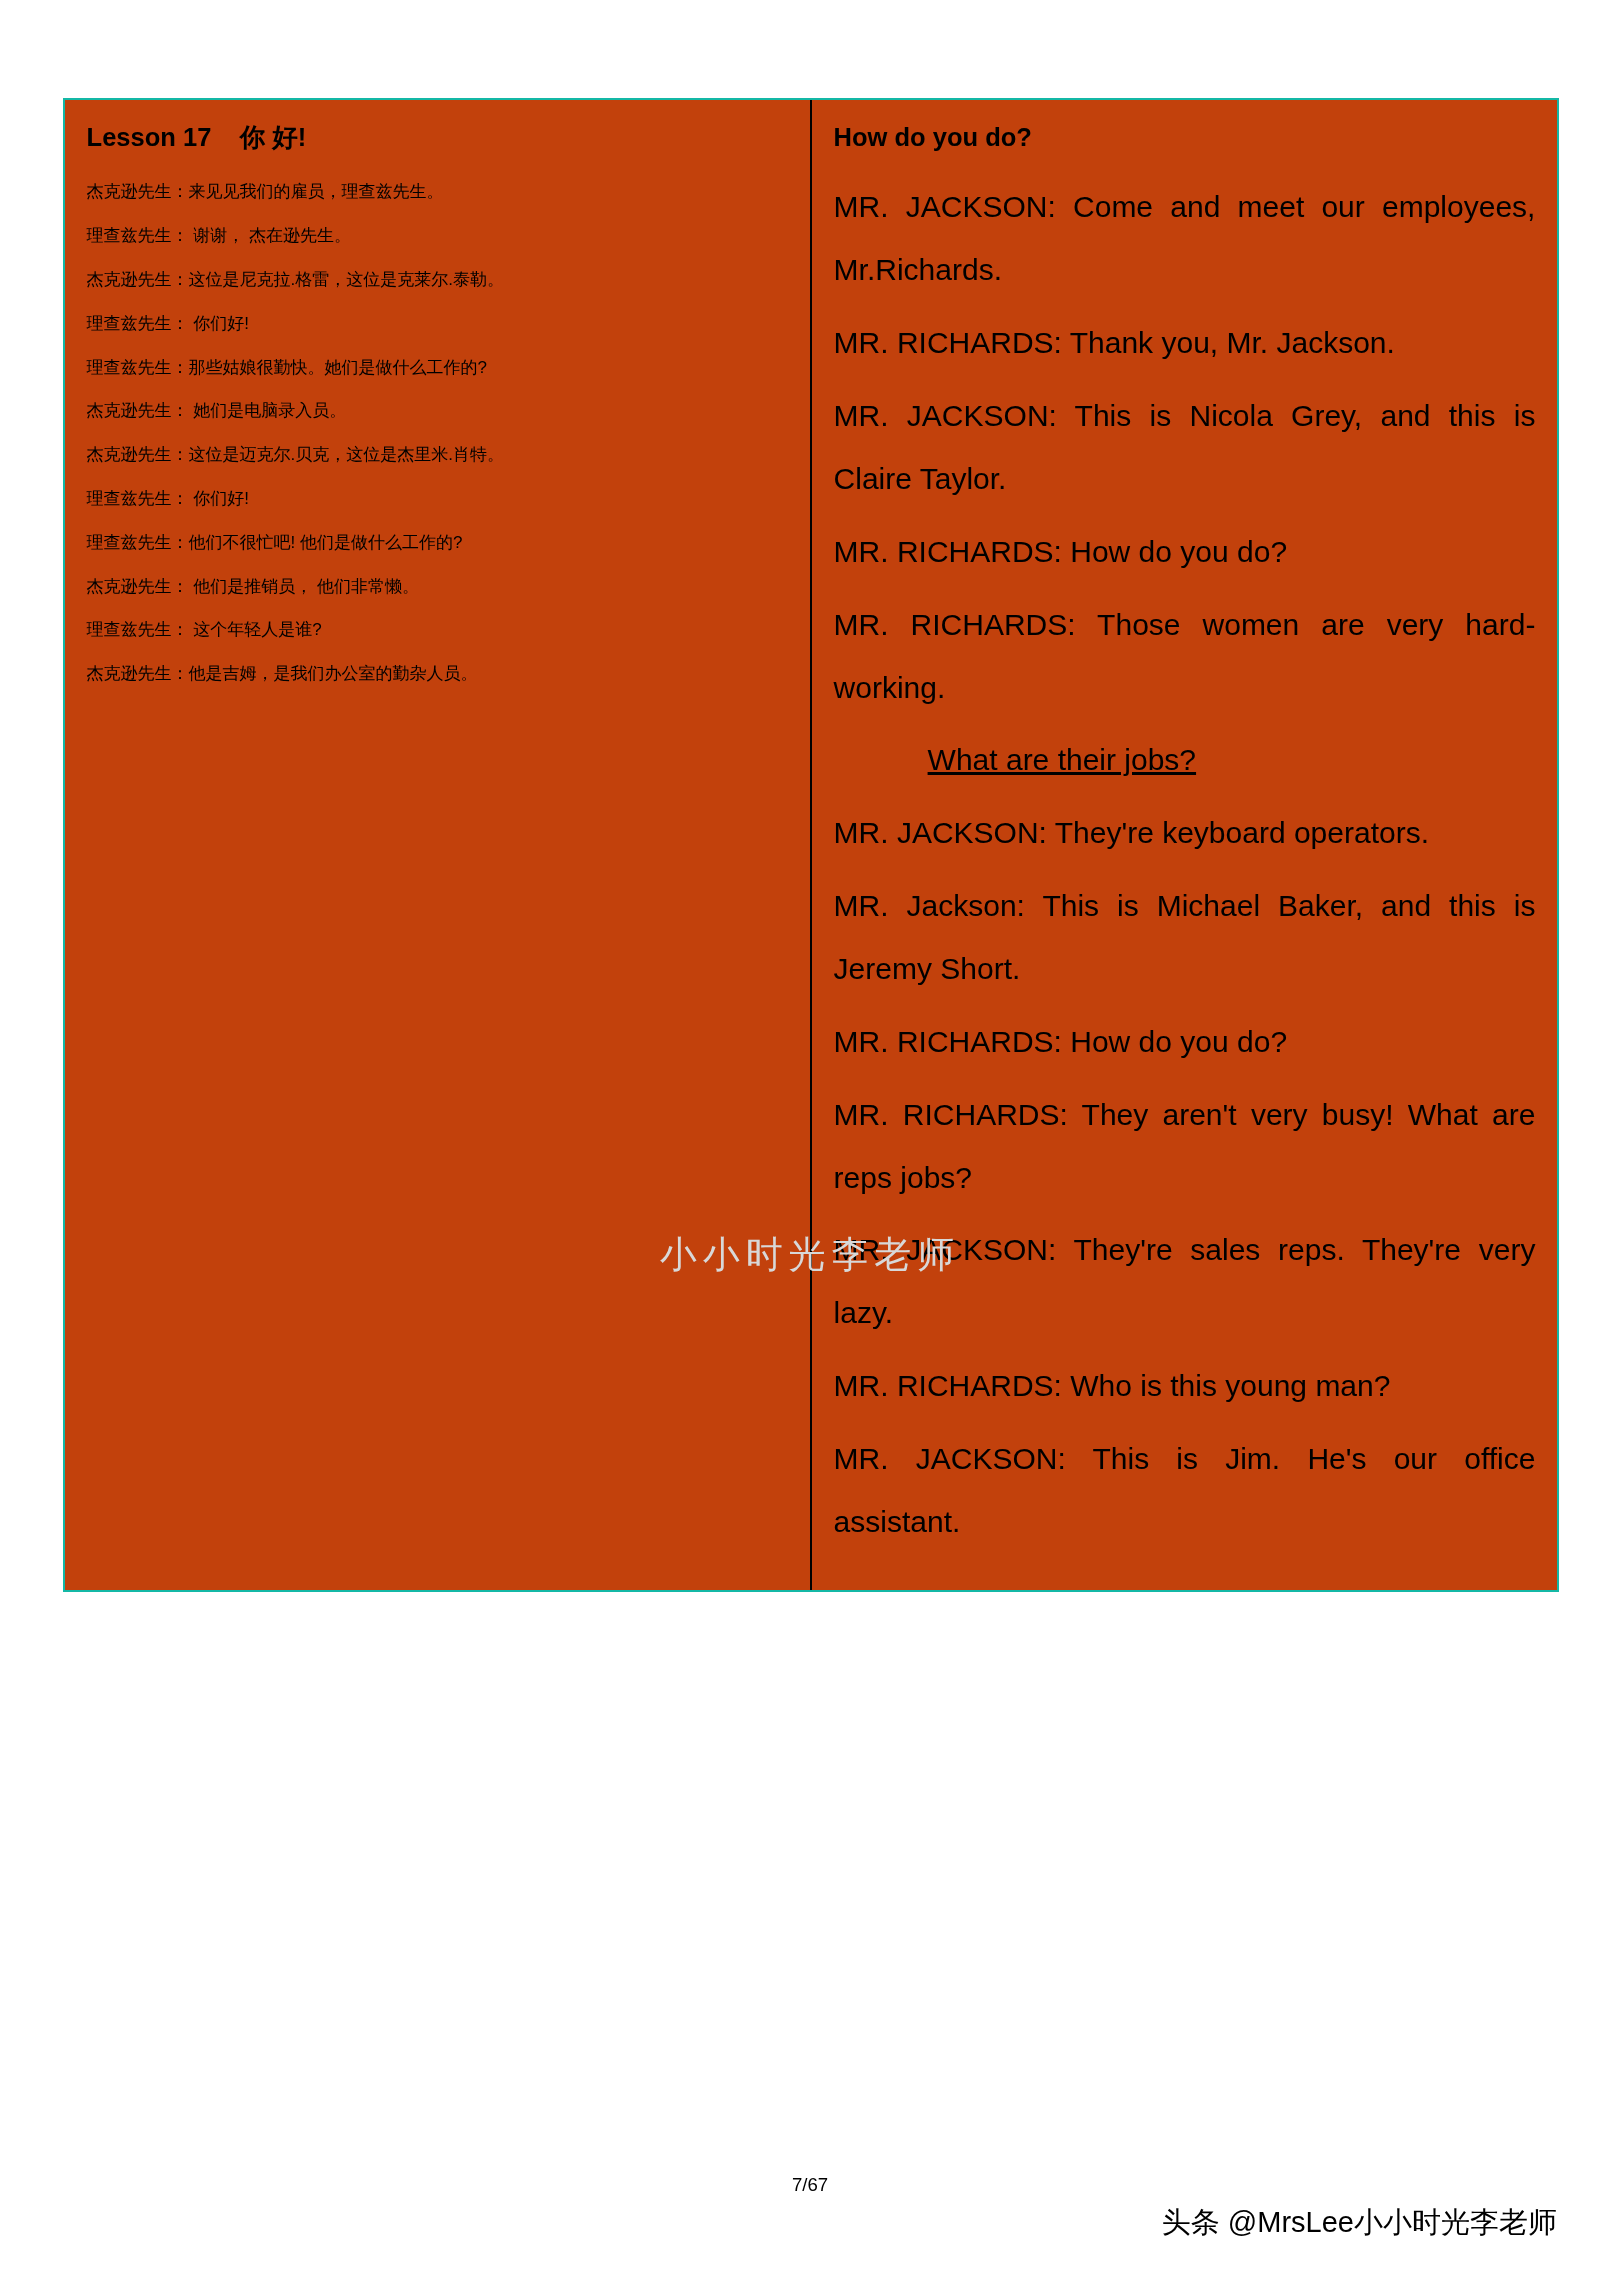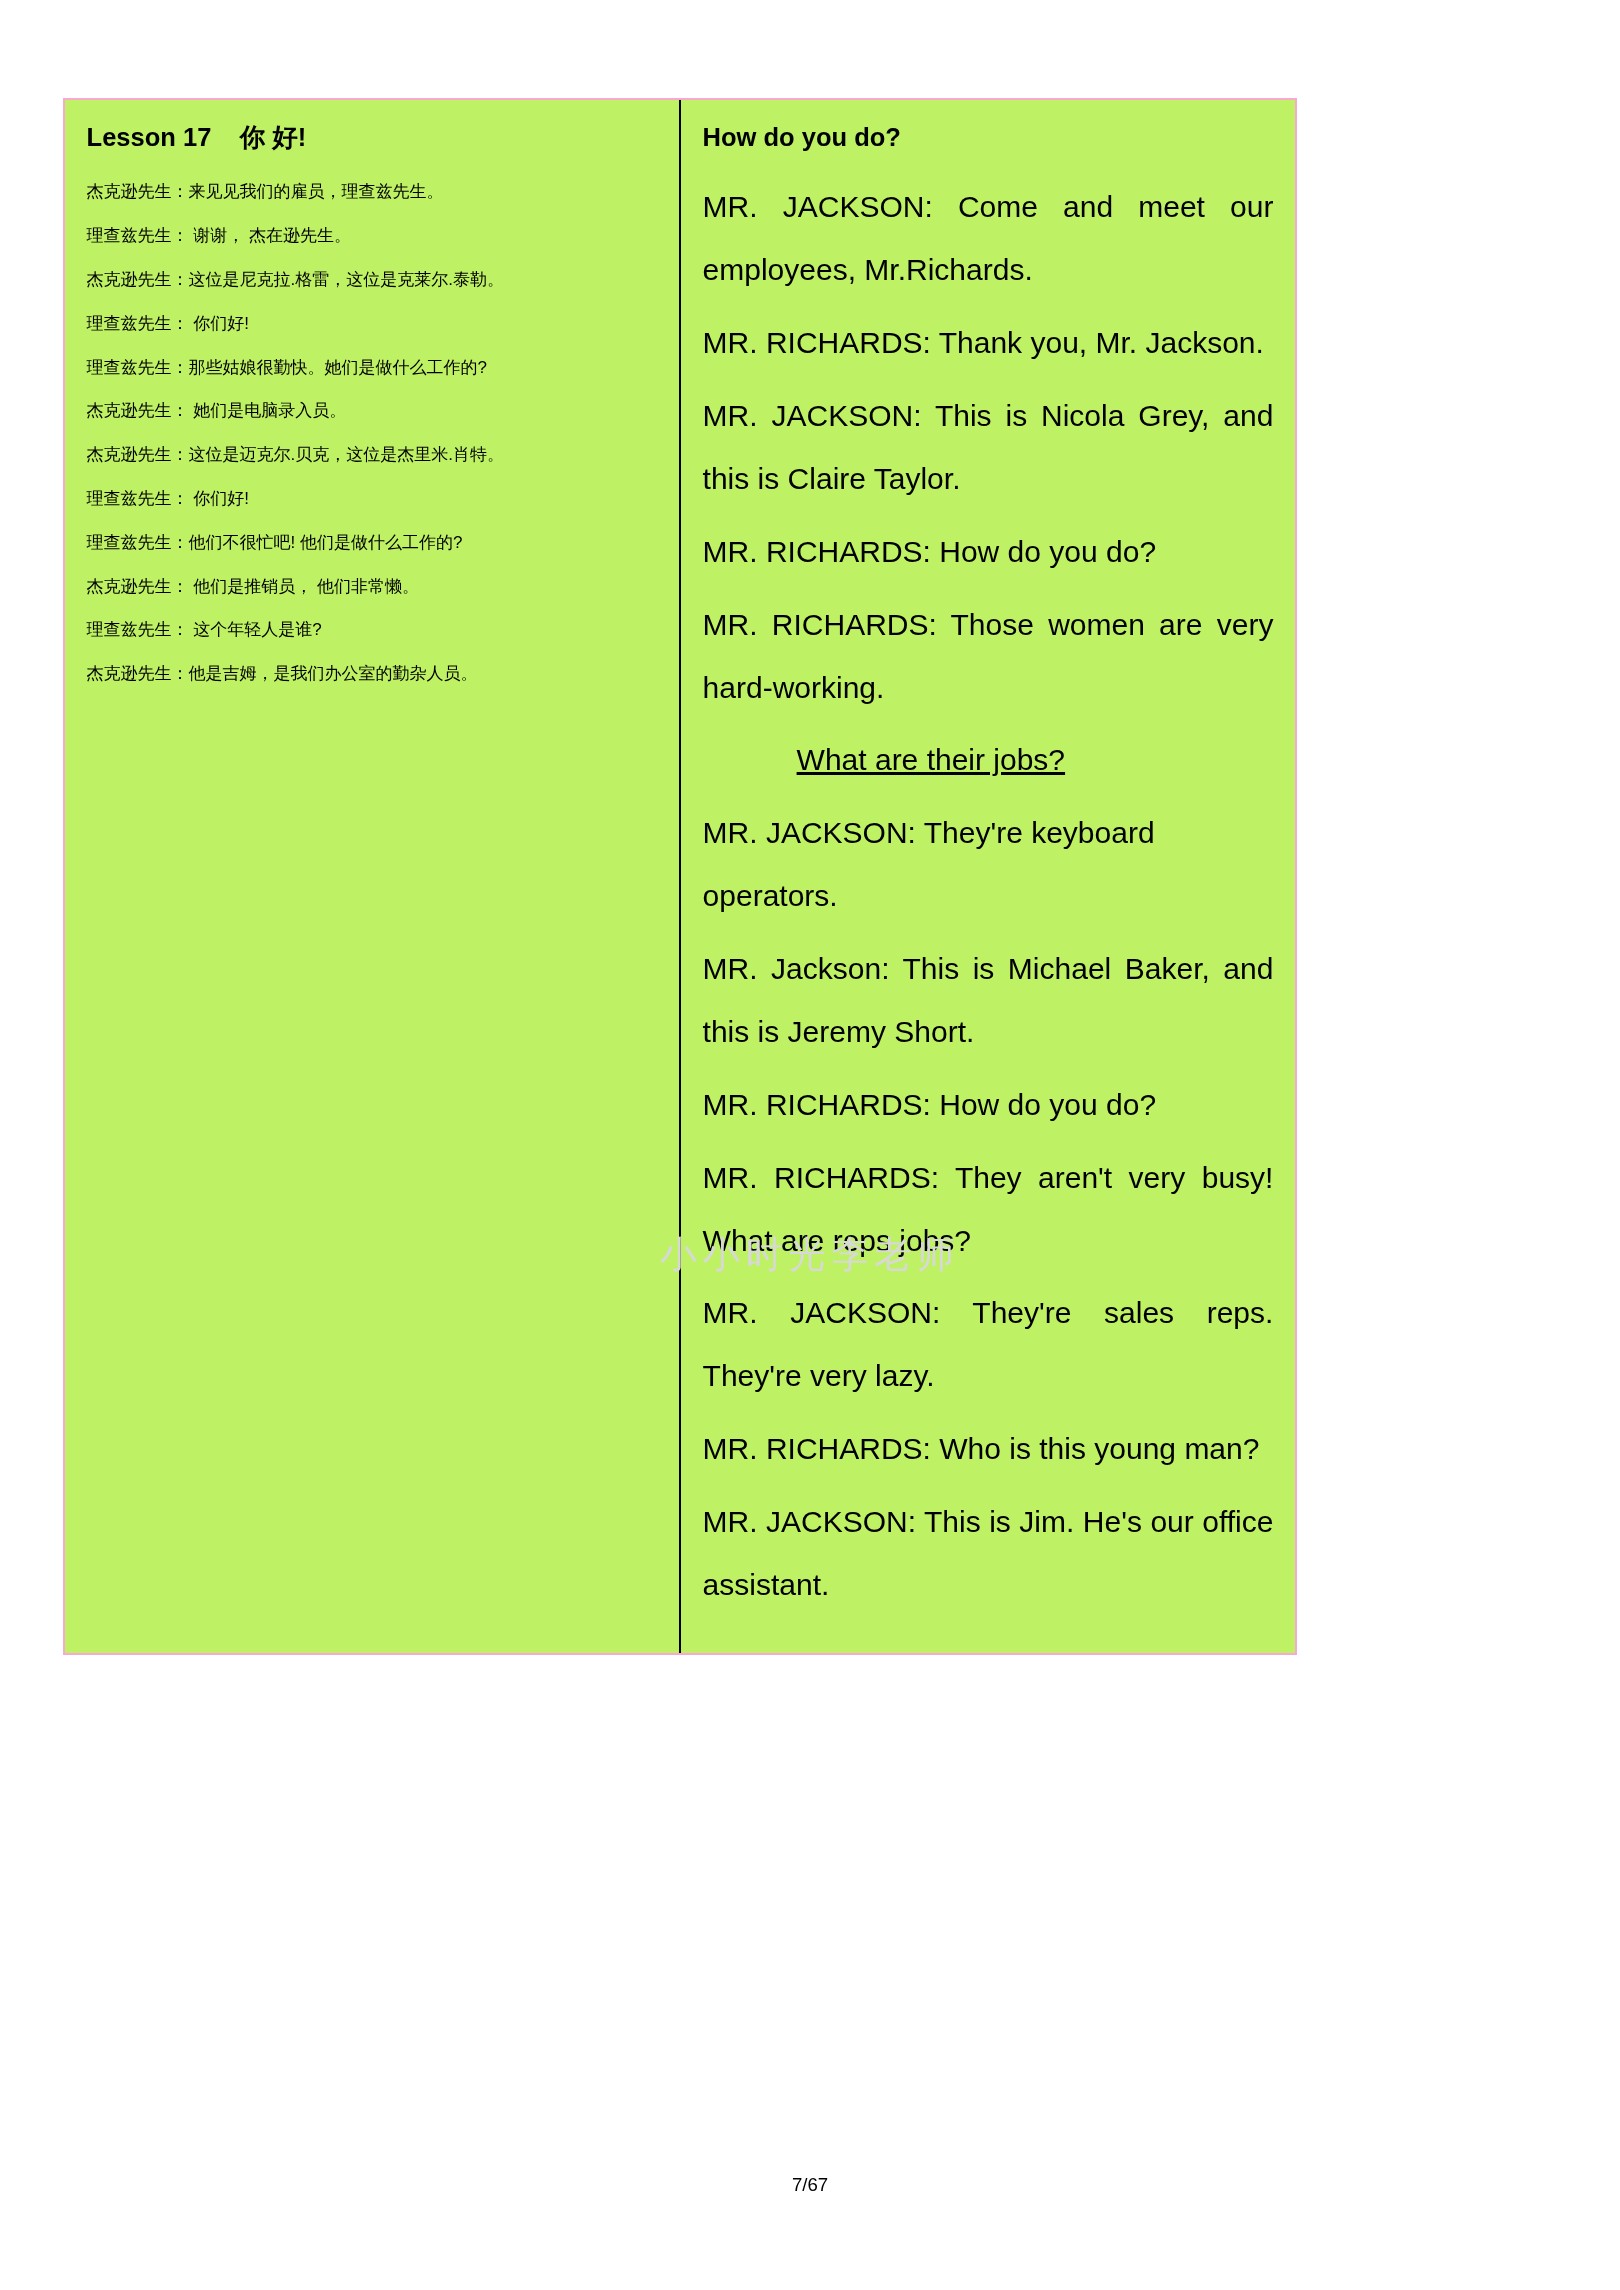--- a/index.html
+++ b/index.html
@@ -18,24 +18,24 @@
   .page {
     position: relative;
     width: 1620px;
     height: 2291px;
     box-sizing: border-box;
   }
   .table-wrap {
     position: absolute;
     left: 63px;
     top: 98px;
-    width: 1234px;
-    border: 2px solid #f9a8d4;
+    width: 1496px;
+    border: 2px solid #14b8a6;
     box-sizing: border-box;
-    background: #bef264;
+    background: #c2410c;
   }
   table.lesson-table {
     width: 100%;
     border-collapse: collapse;
     table-layout: fixed;
   }
   table.lesson-table td {
     vertical-align: top;
     padding: 17.6px 21.6px 27.4px 21.6px;
     box-sizing: border-box;
@@ -149,15 +149,16 @@
         </td>
       </tr>
     </tbody>
       </table>
   </div>
 
   <div class="watermark">小小时光李老师</div>
 
   <div class="page-number">7/67</div>
 
+  <div class="footer-credit">头条 @MrsLee小小时光李老师</div>
 
 </div>
 
 
 </body></html>

